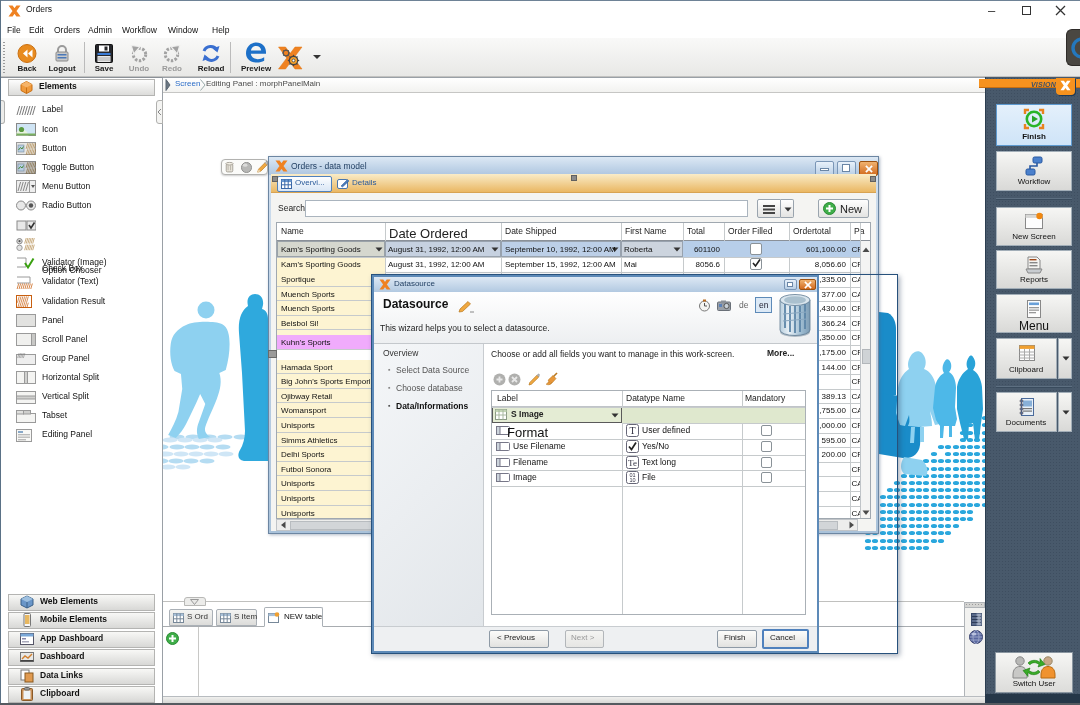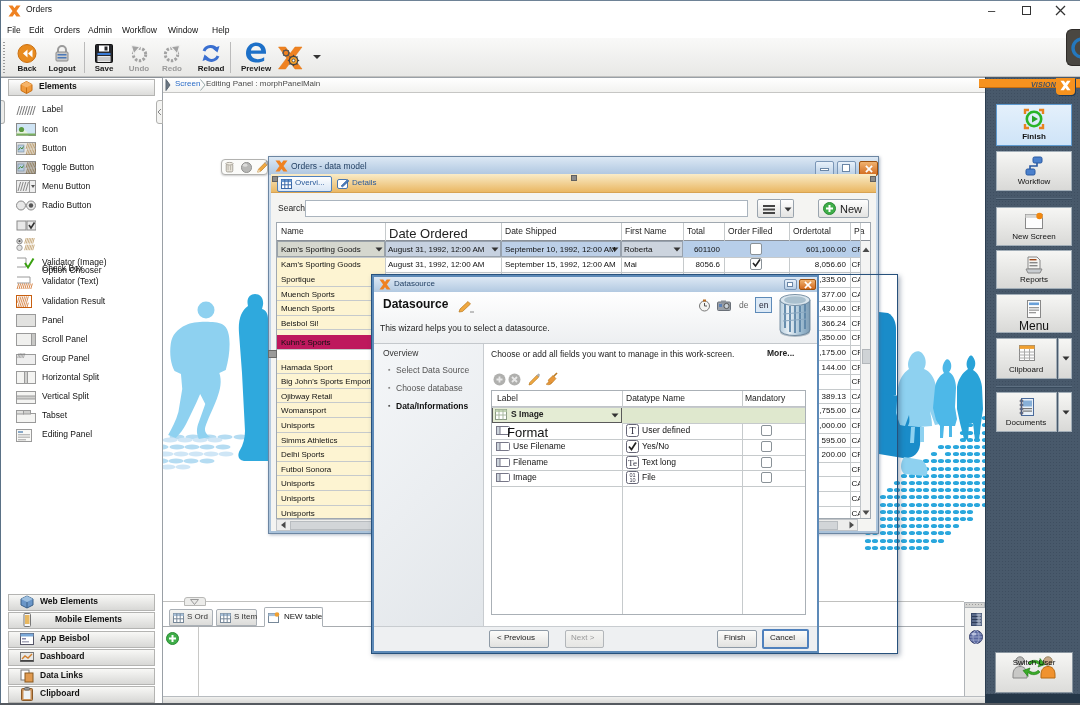--- a/index.html
+++ b/index.html
@@ -381,31 +381,31 @@
     </svg>
   </div>
 <div class="tx" style="left:40px;top:596px;font-size:8.5px;font-weight:bold;color:#111;">Web Elements</div>
 <div class="ab" style="left:8px;top:612px;width:147px;height:17px;background:linear-gradient(#f8f8f6,#d8d8d6);border:1px solid #b4b4b2;"></div>
 <div class="ab" style="left:20px;top:613px;width:14px;height:14px;">
     <svg width="14" height="14" viewBox="0 0 14 14">
       <rect x="4" y="0.5" width="6.5" height="13" rx="1" fill="#f8f8f8" stroke="#777"></rect>
       <rect x="5" y="2" width="4.5" height="9" fill="#e8b860"></rect>
     </svg>
   </div>
-<div class="tx" style="left:55px;top:614px;font-size:8.5px;font-weight:bold;color:#111;">Mobile Elements</div>
+<div class="tx" style="left:40px;top:614px;font-size:8.5px;font-weight:bold;color:#111;">Mobile Elements</div>
 <div class="ab" style="left:8px;top:631px;width:147px;height:17px;background:linear-gradient(#f8f8f6,#d8d8d6);border:1px solid #b4b4b2;"></div>
 <div class="ab" style="left:20px;top:632px;width:14px;height:14px;">
     <svg width="14" height="14" viewBox="0 0 14 14">
       <rect x="0.5" y="1.5" width="13" height="11" fill="#fff" stroke="#556"></rect>
       <rect x="0.5" y="1.5" width="13" height="3" fill="#7aa8d8"></rect>
       <rect x="2" y="6" width="4" height="1.5" fill="#88a"></rect>
       <rect x="2" y="9" width="7" height="1.5" fill="#aab"></rect>
     </svg>
   </div>
-<div class="tx" style="left:40px;top:633px;font-size:8.5px;font-weight:bold;color:#111;">App Beisbol</div>
+<div class="tx" style="left:40px;top:633px;font-size:8.5px;font-weight:bold;color:#111;">App Dashboard</div>
 <div class="ab" style="left:8px;top:649px;width:147px;height:17px;background:linear-gradient(#f8f8f6,#d8d8d6);border:1px solid #b4b4b2;"></div>
 <div class="ab" style="left:20px;top:650px;width:14px;height:14px;">
     <svg width="14" height="14" viewBox="0 0 14 14">
       <rect x="0.5" y="2.5" width="13" height="9" fill="#e8e8e6" stroke="#777"></rect>
       <path d="M2 9 L5 6 L8 8 L12 4" fill="none" stroke="#d08030" stroke-width="1.4"></path>
       <rect x="0.5" y="10" width="13" height="1.5" fill="#444"></rect>
     </svg>
   </div>
 <div class="tx" style="left:40px;top:651px;font-size:8.5px;font-weight:bold;color:#111;">Dashboard</div>
 <div class="ab" style="left:8px;top:668px;width:147px;height:17px;background:linear-gradient(#f8f8f6,#d8d8d6);border:1px solid #b4b4b2;"></div>
@@ -818,21 +818,21 @@
     </div>
 <div class="ab" style="left:107.5px;top:107.4px;width:475px;height:1px;background:#c6cacc;"></div>
 <div class="tx" style="left:569px;top:95.8px;font-size:8px;color:#111;transform:translateX(-100%);">366.24</div>
 <div class="tx" style="left:574.5px;top:95.8px;font-size:8px;color:#111;">CRE</div>
 <div class="ab" style="left:0;top:107.4px;width:107.5px;height:14.6px;background:#fdf4d2;border-bottom:1px solid #c6cacc;overflow:hidden;">
       <div class="tx" style="left:4px;top:3px;font-size:8px;color:#111;">Futbol Sonora</div>
     </div>
 <div class="ab" style="left:107.5px;top:122.0px;width:475px;height:1px;background:#c6cacc;"></div>
 <div class="tx" style="left:569px;top:110.4px;font-size:8px;color:#111;transform:translateX(-100%);">1,350.00</div>
 <div class="tx" style="left:574.5px;top:110.4px;font-size:8px;color:#111;">CRE</div>
-<div class="ab" style="left:0;top:112px;width:107.5px;height:14.6px;background:#be185d;border-bottom:1px solid #c6cacc;overflow:hidden;">
+<div class="ab" style="left:0;top:112px;width:107.5px;height:14.6px;background:#f0abfc;border-bottom:1px solid #c6cacc;overflow:hidden;">
       <div class="tx" style="left:4px;top:3px;font-size:8px;color:#111;">Kuhn's Sports</div>
     </div>
 <div class="ab" style="left:107.5px;top:136.6px;width:475px;height:1px;background:#c6cacc;"></div>
 <div class="tx" style="left:569px;top:125.0px;font-size:8px;color:#111;transform:translateX(-100%);">1,175.00</div>
 <div class="tx" style="left:574.5px;top:125.0px;font-size:8px;color:#111;">CRE</div>
 <div class="ab" style="left:0;top:136.6px;width:107.5px;height:14.6px;background:#fdf4d2;border-bottom:1px solid #c6cacc;overflow:hidden;">
       <div class="tx" style="left:4px;top:3px;font-size:8px;color:#111;">Hamada Sport</div>
     </div>
 <div class="ab" style="left:107.5px;top:151.2px;width:475px;height:1px;background:#c6cacc;"></div>
 <div class="tx" style="left:569px;top:139.6px;font-size:8px;color:#111;transform:translateX(-100%);">144.00</div>
@@ -1284,15 +1284,15 @@
       <circle cx="8" cy="6" r="4.2" fill="#b8b8b6" stroke="#888"></circle>
       <path d="M1 20 C1 14 4 11.5 8 11.5 C12 11.5 15 14 15 20 L15 23 L1 23 Z" fill="#c8c8c6" stroke="#888"></path>
       <circle cx="36" cy="6" r="4.2" fill="#c8a888" stroke="#986"></circle>
       <path d="M29 20 C29 14 32 11.5 36 11.5 C40 11.5 43 14 43 20 L43 23 L29 23 Z" fill="#f0922e" stroke="#b86a10"></path>
       <g fill="#3aaa28" stroke="#1a7a10" stroke-width="0.6">
         <path d="M16 8 C19 4.5 25 4.5 28 7.5 L28 3.5 L33 9.5 L26 12 L27 9.5 C24 7 20 7 18 9.8 Z"></path>
         <path d="M28 17 C25 20.5 19 20.5 16 17.5 L16 21.5 L11 15.5 L18 13 L17 15.5 C20 18 24 18 26 15.2 Z"></path>
       </g>
     </svg>
   </div>
-<div class="tx" style="left:1034px;top:658px;transform:translateX(-50%);font-size:8px;color:#111;">Switch User</div>
+<div class="tx" style="left:1034px;top:679px;transform:translateX(-50%);font-size:8px;color:#111;">Switch User</div>
 
 <div class="ab" style="left:0;top:0;width:1px;height:705px;background:#5a7186;z-index:90;"></div>
 <div class="ab" style="left:0;top:703px;width:1080px;height:2px;background:#555a60;z-index:90;"></div>
 </body></html>

